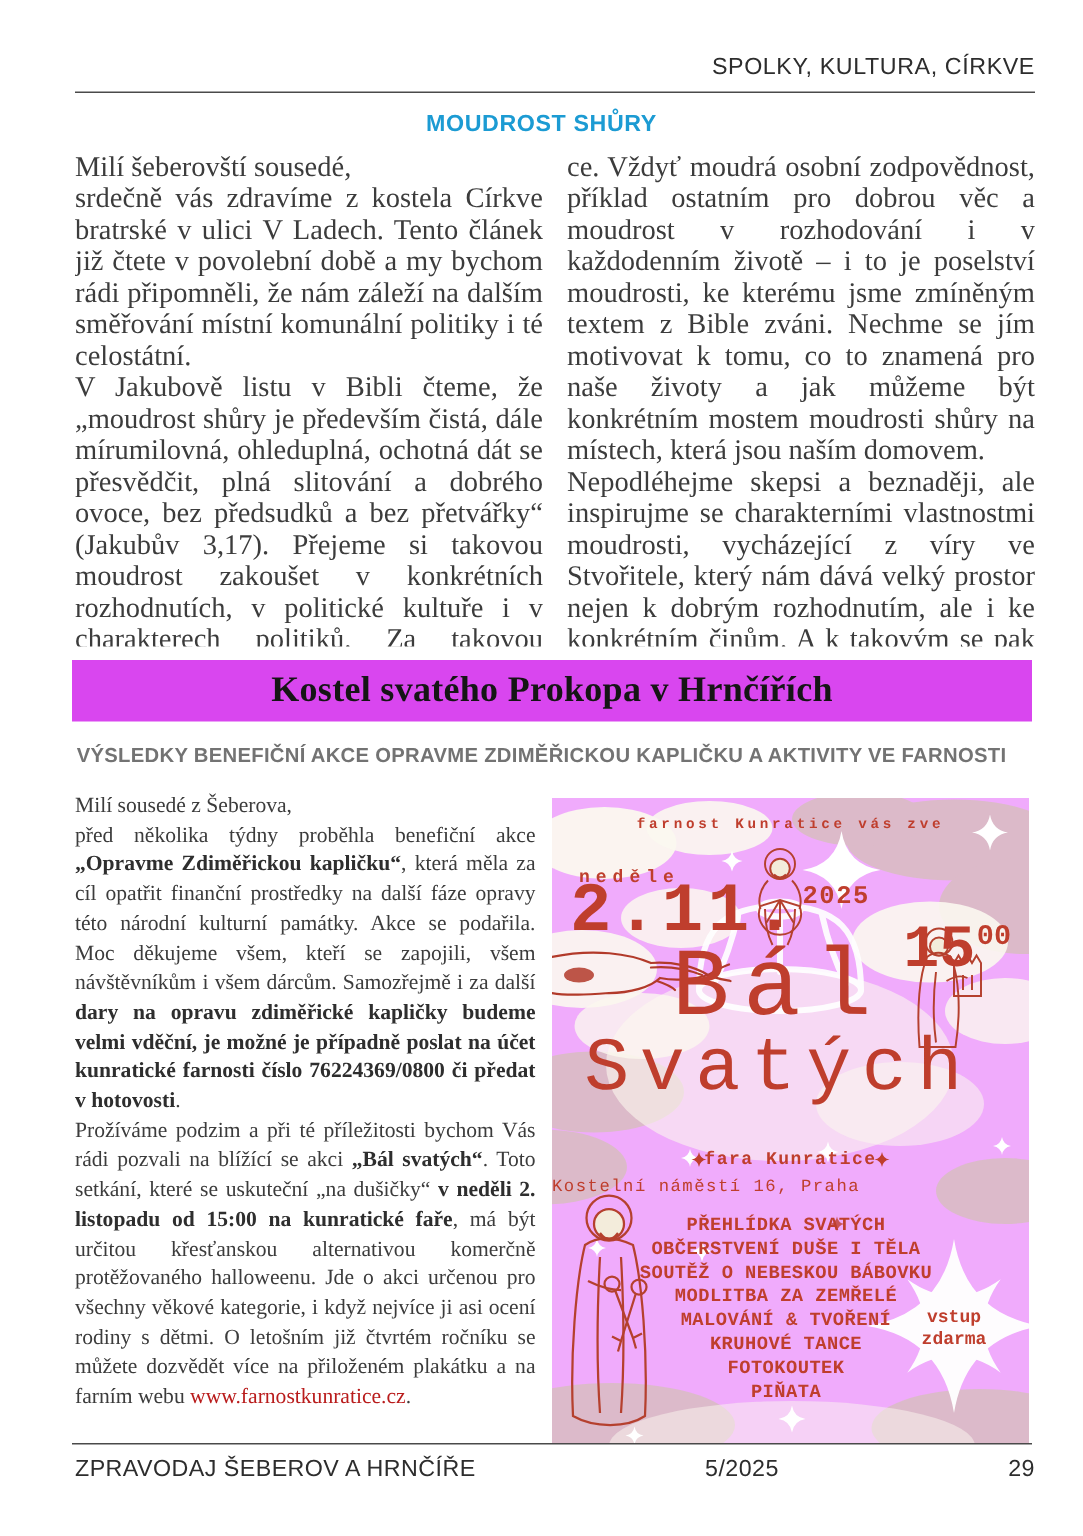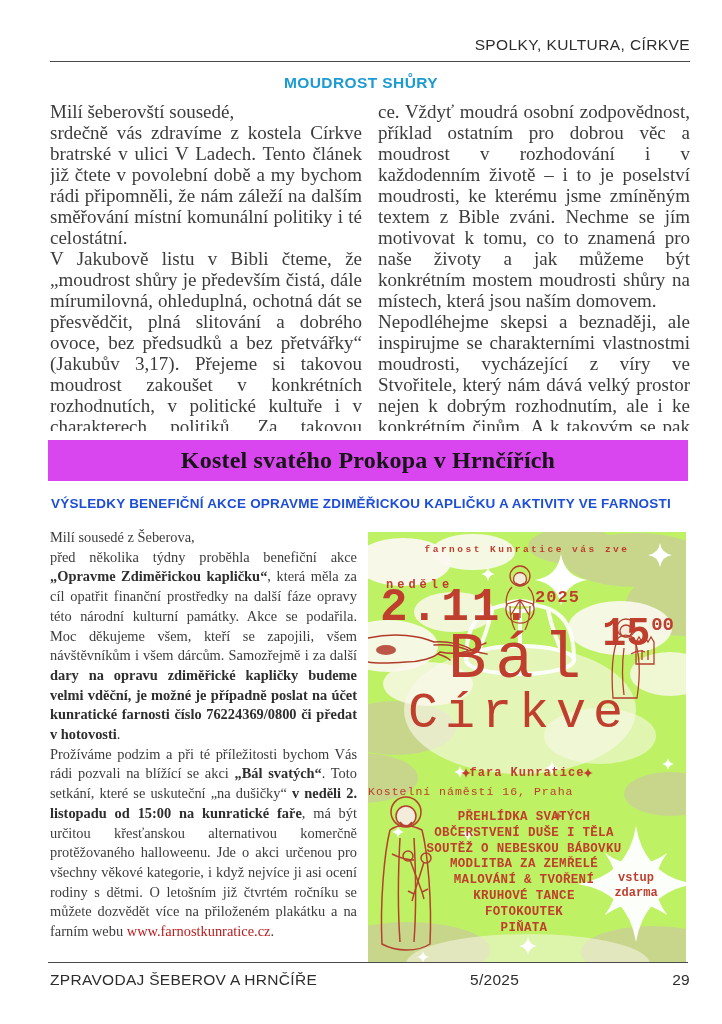--- a/index.html
+++ b/index.html
@@ -38,34 +38,34 @@
     position:absolute;top:440px;left:48px;right:34px;height:41px;
     background:#d946ef;display:flex;align-items:center;justify-content:center;
   }
   .banner-text{
     font-family:"Liberation Serif","DejaVu Serif",serif;
     font-weight:bold;font-size:24px;color:#151515;letter-spacing:.2px;
   }
   .subtitle{
     position:absolute;top:496px;left:0;right:0;text-align:center;
     font-family:"Liberation Sans","DejaVu Sans",sans-serif;
-    font-weight:bold;font-size:13.5px;letter-spacing:.2px;color:#1d4ed8;
+    font-weight:bold;font-size:13.5px;letter-spacing:.2px;color:#737373;
   }
   
   .a2-col{
     position:absolute;top:528px;left:50px;width:307px;height:428px;
     font-size:14.4px;line-height:19.7px;text-align:justify;overflow:hidden;
   }
   .a2-col p{margin:0;}
   .a2-col b{color:#2e2e2e;}
   .weblink{color:#b91c1c;font-weight:normal;text-decoration:none;cursor:pointer;}
   
   .poster{
     position:absolute;top:532px;left:368px;width:318px;height:430px;
-    background:#bef264;overflow:hidden;
+    background:#f0abfc;overflow:hidden;
   }
   .poster-art{position:absolute;inset:0;}
   .poster .txt{position:absolute;color:#bf3e2d;font-family:"Liberation Mono","DejaVu Sans Mono",monospace;}
   .p-invite{top:12px;left:0;right:0;text-align:center;font-size:9.5px;font-weight:bold;letter-spacing:2.5px;}
   .p-day{top:46px;left:18px;font-size:12px;font-weight:bold;letter-spacing:4px;}
   .p-date{top:50px;left:12px;font-family:"Liberation Serif","DejaVu Serif",serif;font-weight:600;}
   .p-date .main{font-size:46px;letter-spacing:3px;}
   .p-date .sup{font-size:17px;font-weight:bold;position:relative;top:-18px;margin-left:2px;letter-spacing:1px;}
   .p-time{top:80px;right:12px;font-family:"Liberation Serif","DejaVu Serif",serif;font-weight:600;}
   .p-time .main{font-size:40px;}
@@ -224,21 +224,21 @@
         <path d="M18 70 L8 102 M8 102 l-6 -3 m6 3 l-2 7"></path>
       </g>
     </svg>
 
     <div class="txt p-invite">farnost Kunratice vás zve</div>
     <div class="txt p-day">neděle</div>
     <div class="txt p-date"><span class="main">2.11.</span><span class="sup">2025</span></div>
     <div class="txt p-time"><span class="main">15</span><span class="sup">00</span></div>
     <div class="txt p-title">
       <span class="t1">Bál</span>
-      <span class="t2">Církve</span>
+      <span class="t2">Svatých</span>
     </div>
     <div class="txt p-venue">fara Kunratice</div>
     <div class="txt p-address">Kostelní náměstí 16, Praha</div>
     <div class="txt p-events">
       <div>PŘEHLÍDKA SVATÝCH</div>
       <div>OBČERSTVENÍ DUŠE I TĚLA</div>
       <div>SOUTĚŽ O NEBESKOU BÁBOVKU</div>
       <div>MODLITBA ZA ZEMŘELÉ</div>
       <div>MALOVÁNÍ &amp; TVOŘENÍ</div>
       <div>KRUHOVÉ TANCE</div>

